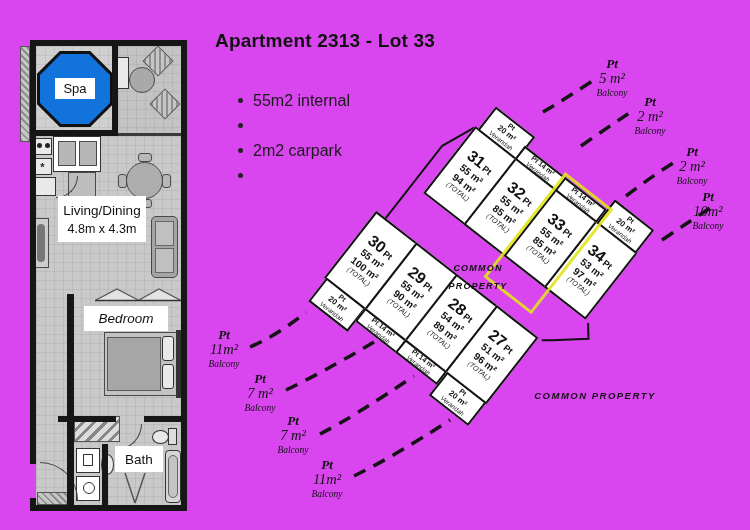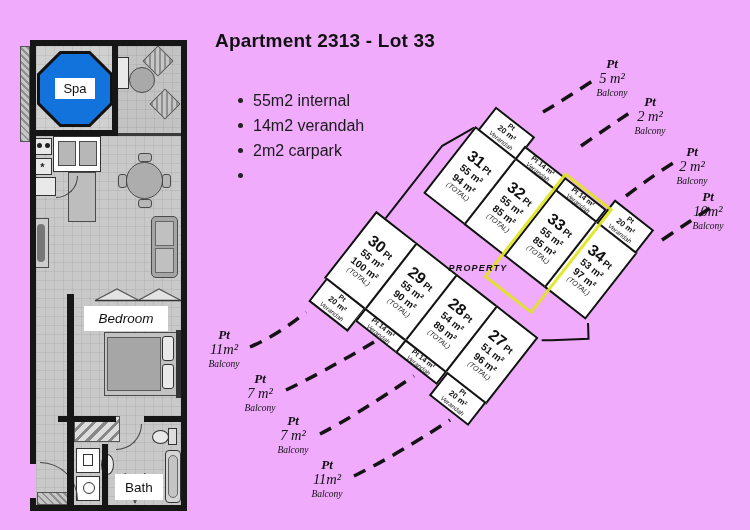--- a/index.html
+++ b/index.html
@@ -1,18 +1,18 @@
 <!DOCTYPE html>
 <html><head>
 <meta charset="utf-8">
 <style>
   * { margin:0; padding:0; box-sizing:border-box; }
   html,body { width:750px; height:530px; background:#fff; overflow:hidden;
               font-family:"Liberation Sans", sans-serif; }
-  #page { position:relative; width:750px; height:530px; background:#f0abfc; }
+  #page { position:relative; width:750px; height:530px; background:#d946ef; }
 
   
   .hdr-title { position:absolute; left:195px; top:30px; width:260px; text-align:center;
                font-size:19px; font-weight:700; color:#111; letter-spacing:.2px; }
   .hdr-sub   { position:absolute; left:195px; top:58px; width:260px; text-align:center;
                font-size:19px; font-weight:700; color:#111; }
   .bullets { position:absolute; left:238px; top:88px; }
   .bullet-row { display:flex; align-items:center; height:25px; }
   .bullet-dot { width:5px; height:5px; border-radius:50%; background:#222; margin-right:10px; }
   .bullet-txt { font-size:16px; color:#1a1a1a; }
@@ -70,21 +70,20 @@
 <div id="page">
 
   <div class="hdr-title">Apartment 2313 - Lot 33</div>
   <div class="bullets">
     <div class="bullet-row">
         <span class="bullet-dot"></span>
         <span class="bullet-txt">55m2 internal</span>
       </div>
     <div class="bullet-row">
         <span class="bullet-dot"></span>
-        <span class="bullet-txt">14m2 verandah</span>
       </div>
     <div class="bullet-row">
         <span class="bullet-dot"></span>
         <span class="bullet-txt">2m2 carpark</span>
       </div>
     <div class="bullet-row">
         <span class="bullet-dot"></span>
       </div>
   </div>
 
@@ -110,20 +109,24 @@
   <div class="furn" style="left:79px;top:141px;width:18px;height:25px;"></div>
   <div class="furn" style="left:68px;top:172px;width:28px;height:50px;background:#bdbdbd;"></div>
   <div class="furn-light" style="left:33px;top:138px;width:19px;height:17px;"></div>
   <div style="position:absolute;left:37px;top:143px;width:5px;height:5px;border-radius:50%;background:#222;z-index:3;"></div>
   <div style="position:absolute;left:45px;top:143px;width:5px;height:5px;border-radius:50%;background:#222;z-index:3;"></div>
   <div class="furn-light" style="left:33px;top:158px;width:19px;height:17px;display:flex;align-items:center;justify-content:center;font-size:11px;font-weight:700;color:#222;">*</div>
   <div class="furn-light" style="left:32px;top:177px;width:24px;height:19px;"></div>
   <div class="qarc" style="left:56px;top:176px;width:22px;height:22px;border-radius:0 0 100% 0;border-top:none;border-left:none;"></div>
 
   <div class="w" style="left:118px;top:133px;width:63px;height:3px;background:#3a3a3a;"></div>
+  <div class="lblbox" style="left:58px;top:196px;width:88px;height:46px;">
+    <span style="font-size:13.5px;">Living/Dining</span>
+    <span style="font-size:12.5px;margin-top:4px;">4.8m x 4.3m</span>
+  </div>
   <div class="furn circ" style="left:126px;top:162px;width:37px;height:37px;background:#adadad;"></div>
   <div class="furn" style="left:138px;top:153px;width:14px;height:9px;border-radius:3px;"></div>
   <div class="furn" style="left:138px;top:199px;width:14px;height:9px;border-radius:3px;"></div>
   <div class="furn" style="left:118px;top:174px;width:9px;height:14px;border-radius:3px;"></div>
   <div class="furn" style="left:162px;top:174px;width:9px;height:14px;border-radius:3px;"></div>
   <div class="furn" style="left:151px;top:216px;width:27px;height:62px;border-radius:5px;background:#a5a5a5;"></div>
   <div class="furn" style="left:155px;top:221px;width:19px;height:25px;background:#c0c0c0;border-color:#666;"></div>
   <div class="furn" style="left:155px;top:248px;width:19px;height:25px;background:#c0c0c0;border-color:#666;"></div>
   <div class="furn" style="left:33px;top:218px;width:16px;height:50px;background:#cdcdcd;"></div>
   <div style="position:absolute;left:37px;top:224px;width:8px;height:38px;border-radius:4px;background:#777;z-index:3;"></div>
@@ -141,21 +144,21 @@
   <div class="furn-light" style="left:162px;top:336px;width:12px;height:25px;border-radius:3px;"></div>
   <div class="furn-light" style="left:162px;top:364px;width:12px;height:25px;border-radius:3px;"></div>
   <div class="w" style="left:176px;top:330px;width:5px;height:68px;background:#333;"></div>
 
   <div class="hatch" style="left:74px;top:416px;width:46px;height:26px;background:repeating-linear-gradient(135deg,#888 0 3px,#ddd 3px 8px);"></div>
   <div class="furn-light" style="left:76px;top:448px;width:24px;height:25px;background:#fff;"></div>
   <div style="position:absolute;left:83px;top:454px;width:10px;height:12px;border:1.3px solid #333;z-index:3;"></div>
   <div class="furn-light" style="left:76px;top:476px;width:24px;height:25px;background:#fff;"></div>
   <div style="position:absolute;left:83px;top:482px;width:12px;height:12px;border:1.3px solid #333;border-radius:50%;z-index:3;"></div>
 
-  <div class="lblbox" style="left:115px;top:446px;width:48px;height:26px;font-size:13.5px;margin-top:28px;">
+  <div class="lblbox" style="left:115px;top:446px;width:48px;height:26px;font-size:13.5px;">
       <span>Bath</span>
     </div>
   <div class="furn-light circ" style="left:101px;top:454px;width:13px;height:21px;"></div>
   <div class="furn-light circ" style="left:152px;top:430px;width:17px;height:14px;"></div>
   <div class="furn-light" style="left:168px;top:428px;width:9px;height:17px;background:#ddd;"></div>
   <div class="furn-light" style="left:165px;top:450px;width:16px;height:53px;border-radius:4px;background:#d5d5d5;"></div>
   <div style="position:absolute;left:168px;top:455px;width:10px;height:43px;border:1.2px solid #666;border-radius:6px;background:#c4c4c4;z-index:3;"></div>
   <svg class="overlay" style="left:124px;top:473px;z-index:3;" width="22" height="32">
     <line x1="1" y1="0" x2="11" y2="30" stroke="#555" stroke-width="1.5"></line>
     <line x1="21" y1="0" x2="11" y2="30" stroke="#555" stroke-width="1.5"></line>
@@ -281,22 +284,26 @@
     <div class="ver" style="left:155px;top:211px;width:50px;height:30px;">
       <div class="ver-pt">Pt</div>
       <div class="ver-area">20 m²</div>
       <div class="ver-lab">Verandah</div>
     </div>
 
     <div class="hl"></div>
   </div>
 
   <div class="cp" style="left:432px;top:259px;width:92px;font-size:9px;line-height:18px;">
+    <div>COMMON</div>
     <div>PROPERTY</div>
   </div>
+  <div class="cp" style="left:515px;top:390px;width:160px;font-size:9.5px;letter-spacing:1.5px;">
+    <span>COMMON PROPERTY</span>
+  </div>
 
   <div class="balc" style="left:572px;top:57px;">
     <div class="balc-pt">Pt</div>
     <div class="balc-area">5 m²</div>
     <div class="balc-lab">Balcony</div>
   </div>
   <div class="balc" style="left:610px;top:95px;">
     <div class="balc-pt">Pt</div>
     <div class="balc-area">2 m²</div>
     <div class="balc-lab">Balcony</div>

